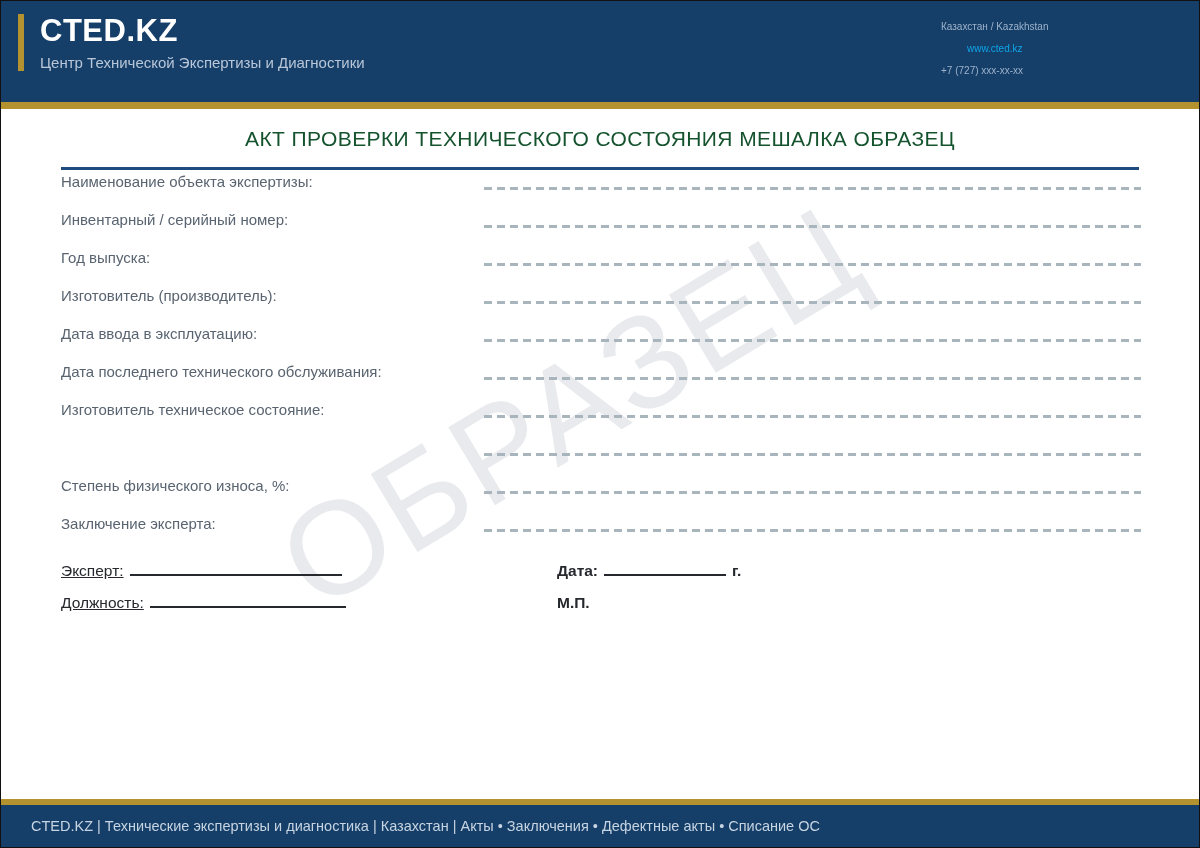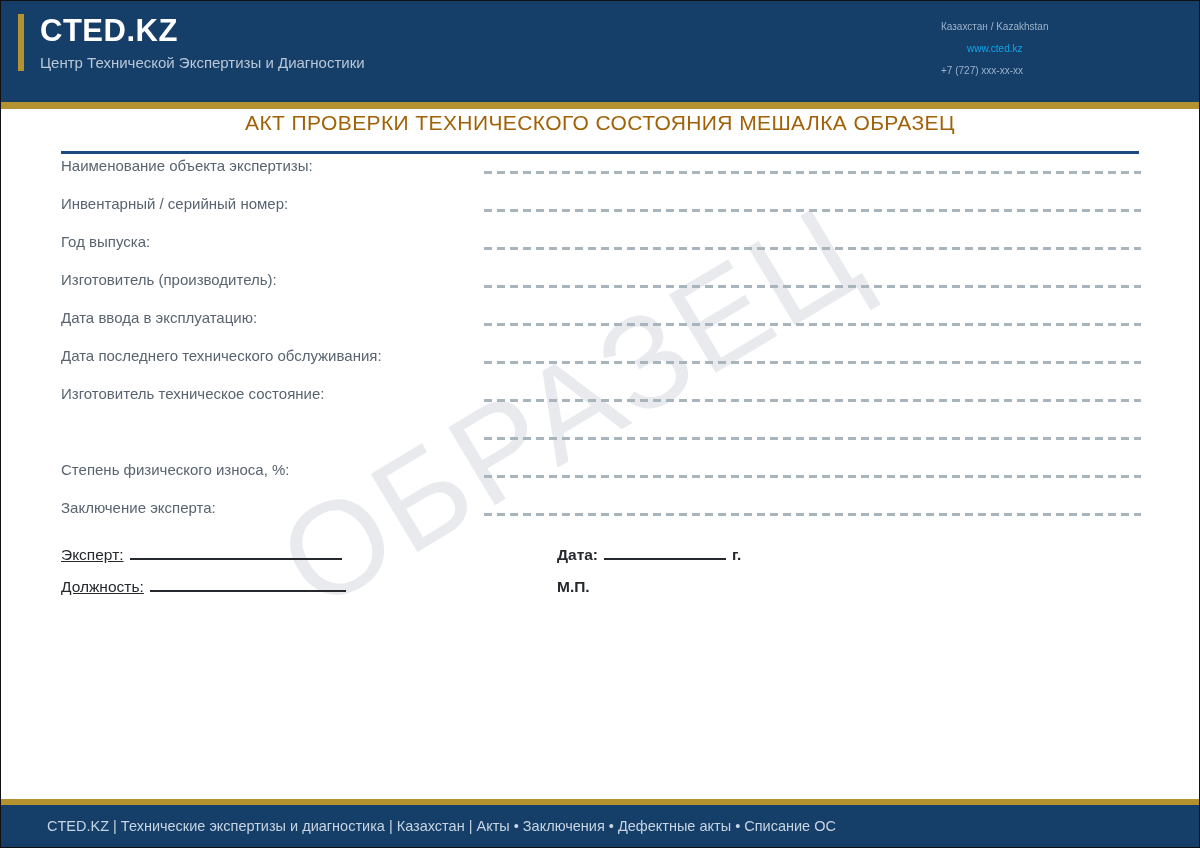--- a/index.html
+++ b/index.html
@@ -52,24 +52,25 @@
   }
   .contacts {
     position:absolute; left:940px; top:15px;
     font-size:10px; line-height:22px;
   }
   .contacts .country, .contacts .phone { color:#9db3cc; }
   .contacts .website { color:#0ea5e9; cursor:pointer;text-align:center; }
 
   
   .doc-title {
+    margin-top:16px;
     text-align:center;
     font-size:21px;
     line-height:28px;
-    color:#a16207;
+    color:#14532d;
     letter-spacing:0.4px;
     position:relative; z-index:1;
   }
   .title-rule {
     height:3px;
     background:#1d4b7d;
     margin:14px 60px 0 60px;
     position:relative; z-index:1;
   }
 
@@ -118,21 +119,21 @@
 
   
   .footer {
     position:absolute; left:0; right:0; bottom:0;
     z-index:2;
   }
   .footer-gold { height:6px; background:#b3922f; }
   .footer-bar {
     height:42px; background:#153e68;
     display:flex; align-items:center;
-    padding-left:46px;
+    padding-left:30px;
     color:#c7d4e2; font-size:14.5px;
     white-space:nowrap;
   }
 </style>
 </head>
 <body>
 
 <div class="page">
 
   <div class="watermark">ОБРАЗЕЦ</div>

